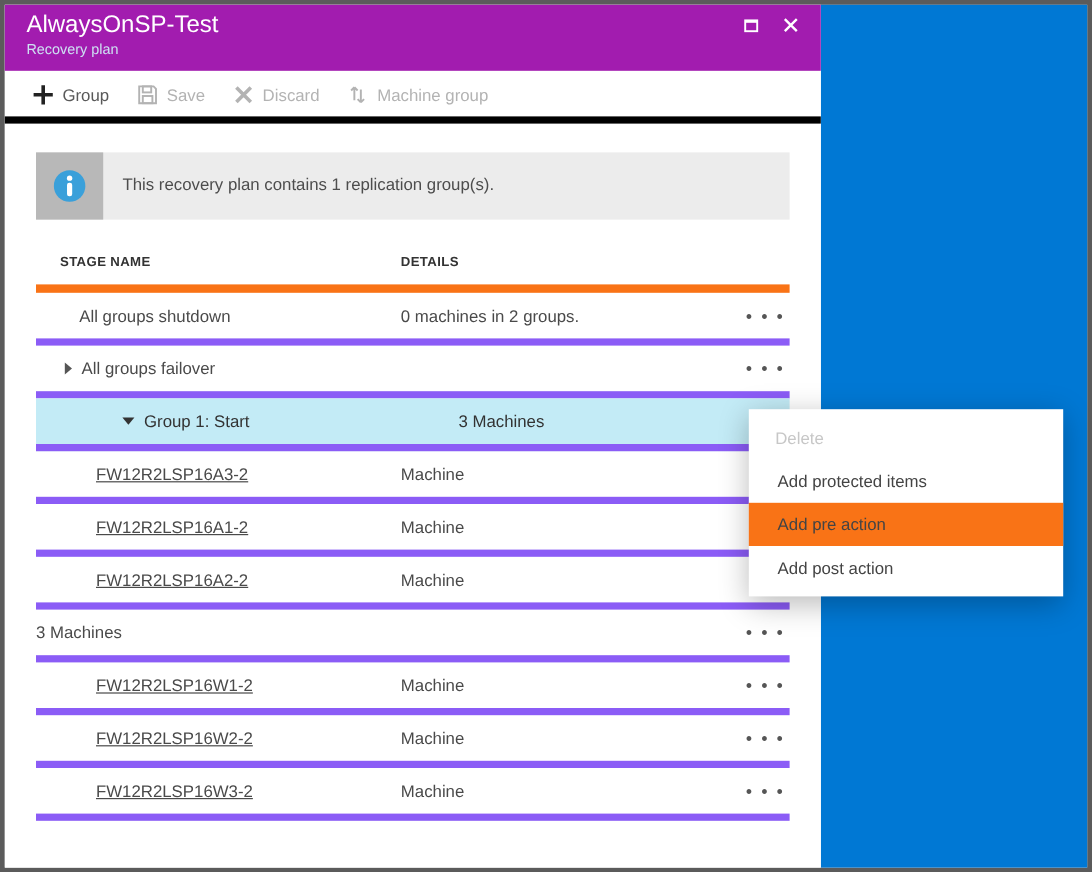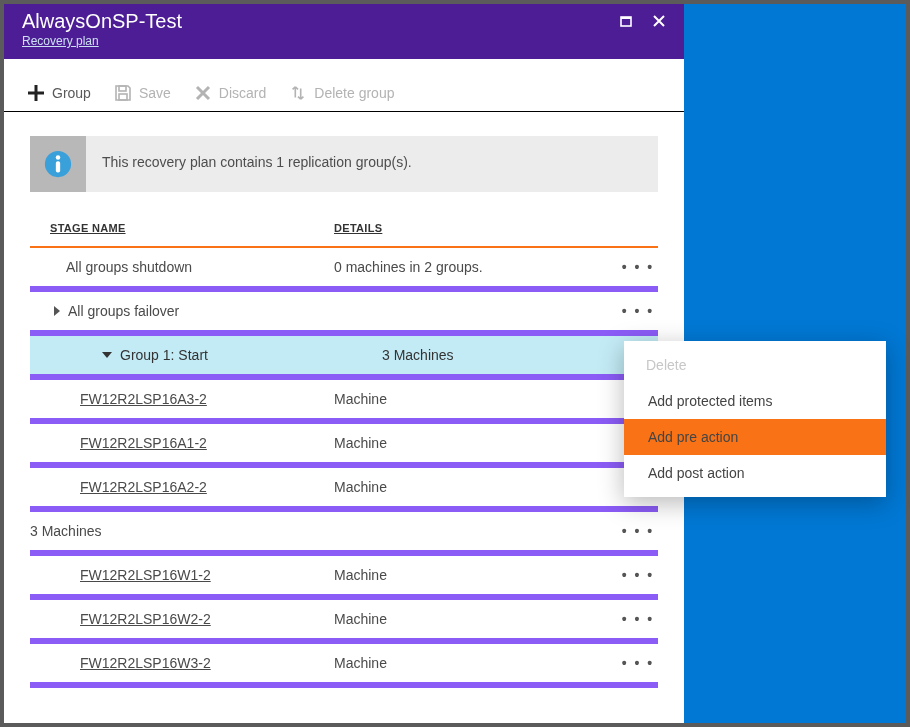--- a/index.html
+++ b/index.html
@@ -27,33 +27,32 @@
     }
     .header {
       background: #2e5a8b;
       background: linear-gradient(#2f5d90,#2f5d90);
       background: #2c5c8f;
       color: #fff;
       height: 55px;
       padding: 6px 16px 4px 18px;
       display: flex; align-items: flex-start; justify-content: space-between;
     }
-    .header { background:#4c1d95; }
+    .header { background:#a21caf; }
     .header-titles { display:flex; flex-direction:column; }
     .header-title { font-size: 20px; font-weight: 400; line-height: 1.1; }
-    .header-subtitle { font-size: 12px; color: #cde0f2; margin-top:2px;text-decoration:underline; }
+    .header-subtitle { font-size: 12px; color: #cde0f2; margin-top:2px; }
     .header-ctrls { display:flex; gap:14px; padding-top:2px; }
     .hbtn { width:18px; height:18px; display:flex; align-items:center; justify-content:center; cursor:pointer; }
     .toolbar {
       display:flex; gap:22px; align-items:center;
       padding: 10px 18px 8px 22px;
-      border-bottom: 1px solid #000000;
+      border-bottom: 6px solid #000000;
       color:#595959;
       font-size:14px;
-      margin-top:14px;
     }
     .tb-item { display:flex; align-items:center; gap:6px; cursor:pointer; }
     .tb-item.disabled { color:#b3b3b3; }
     .tb-item .ico { width:20px; height:20px; display:flex; align-items:center; justify-content:center; }
     .content { padding: 24px 26px 0 26px; flex:1; overflow:auto; }
     .info-banner {
       display:flex; align-items:stretch;
       background:#ececec;
       min-height:56px;
       text-align:right;
@@ -63,22 +62,21 @@
       display:flex; align-items:center; justify-content:center;
     }
     .info-icon-box svg { width:30px; height:30px; }
     .info-text { padding:18px 16px; color:#4d4d4d; font-size:14px; }
     .table {
       margin-top: 30px;
     }
     .th-row {
       display:flex; padding: 0 0 12px 20px;
       font-size:11px; letter-spacing:.3px; font-weight:700; color:#333;
-      border-bottom:2px solid #f97316;
-      text-decoration:underline;
+      border-bottom:7px solid #f97316;
     }
     .col-name { flex: 0 0 284px; }
     .col-details { flex:1; }
     .col-act { flex:0 0 40px; text-align:center; }
     .row {
       display:flex; align-items:center;
       padding: 11px 0 11px 0;
       border-bottom:6px solid #8b5cf6;
       font-size:14px; color:#4a4a4a;
     }
@@ -157,21 +155,21 @@
             </svg>
         </span>
         <span>Discard</span>
       </div>
       <div class="tb-item disabled">
         <span class="ico">
           <svg viewBox="0 0 20 20" width="18" height="18">
               <path d="M7 3v12M7 3l-3 3M7 3l3 3 M13 17V5M13 17l-3-3M13 17l3-3" stroke="#b3b3b3" stroke-width="1.8" fill="none"></path>
             </svg>
         </span>
-        <span>Delete group</span>
+        <span>Machine group</span>
       </div>
     </div>
 
     <div class="content">
       <div class="info-banner">
         <div class="info-icon-box">
           <svg viewBox="0 0 32 32">
               <circle cx="16" cy="16" r="14" fill="#3aa0da"></circle>
               <circle cx="16" cy="9" r="2.4" fill="#fff"></circle>
               <rect x="13.7" y="13" width="4.6" height="12" rx="2" fill="#fff"></rect>

